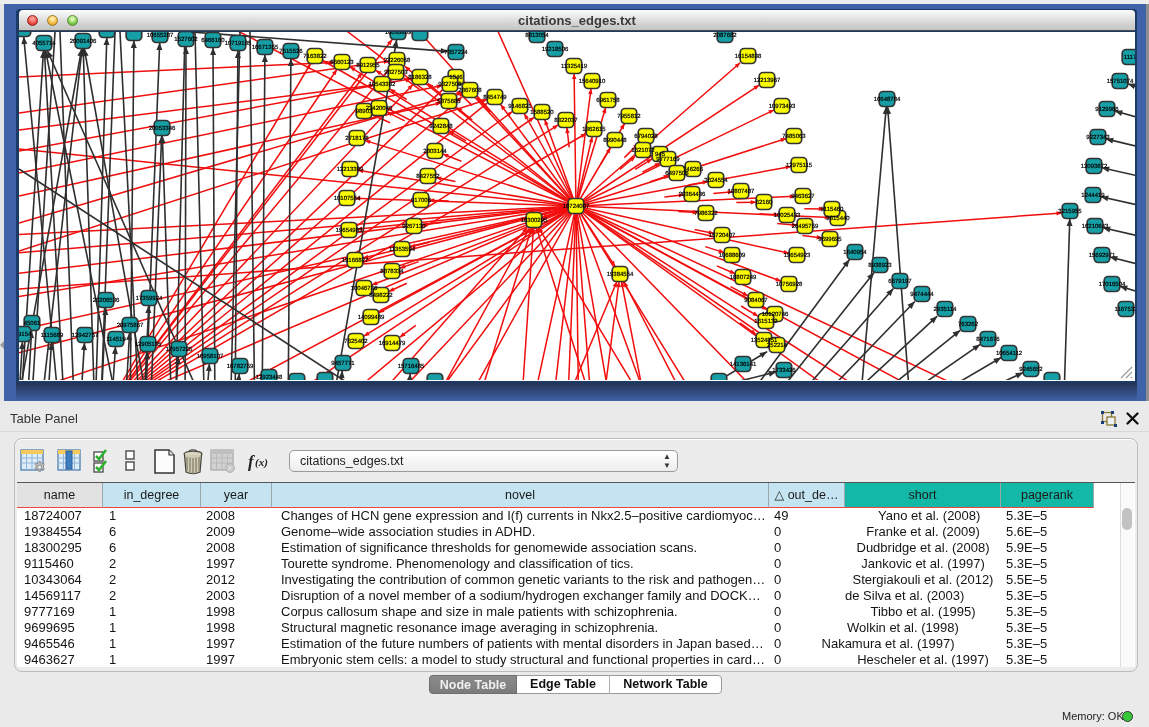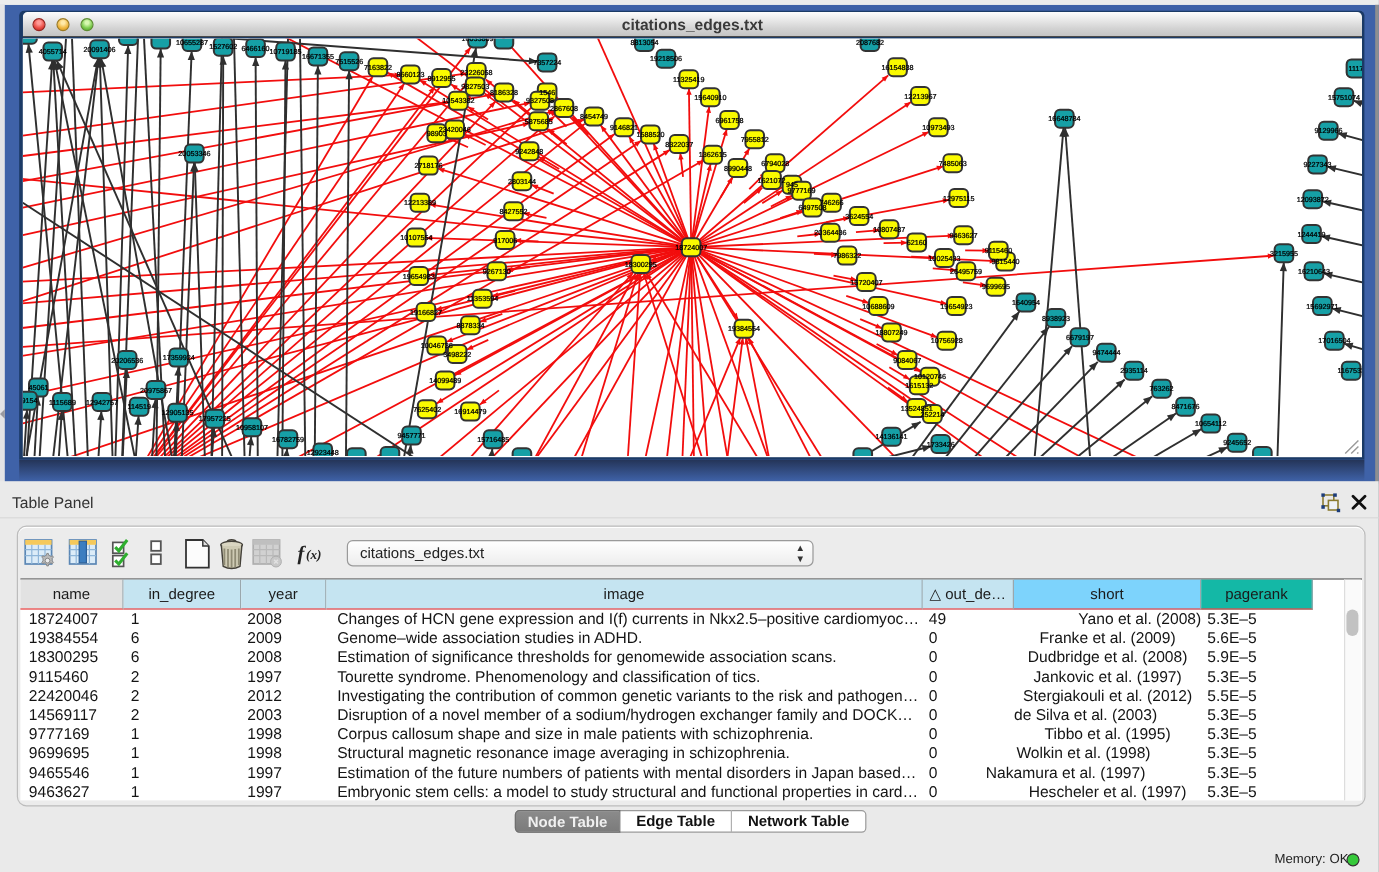--- a/index.html
+++ b/index.html
@@ -746,37 +746,37 @@
 
 <div class="abs" style="left:289px;top:450px;width:389px;height:22px;background:linear-gradient(#ffffff,#ededed);border:1px solid #9a9a9a;border-radius:5px"></div>
 <div class="abs" style="left:300px;top:454px;font-size:12.5px;color:#222">citations_edges.txt</div>
 <div class="abs" style="left:663px;top:452px;font-size:8px;color:#333;line-height:9px">▲<br>▼</div>
 
 <div class="abs" style="left:17px;top:482px;width:1118px;height:185px;background:#fff;border-top:1px solid #555"></div>
 
 <div class="abs thead" style="left:17px;top:483px;width:86px;background:#e2e2e2">name</div>
 <div class="abs thead" style="left:103px;top:483px;width:98px;background:#c5e4f1">in_degree</div>
 <div class="abs thead" style="left:201px;top:483px;width:71px;background:#c5e4f1">year</div>
-<div class="abs thead" style="left:272px;top:483px;width:497px;background:#c5e4f1">image</div>
+<div class="abs thead" style="left:272px;top:483px;width:497px;background:#c5e4f1">novel</div>
 <div class="abs thead" style="left:769px;top:483px;width:76px;background:#c5e4f1">△ out_de…</div>
-<div class="abs thead" style="left:845px;top:483px;width:156px;background:#7dd3fc">short</div>
+<div class="abs thead" style="left:845px;top:483px;width:156px;background:#14b8a6">short</div>
 <div class="abs thead" style="left:1001px;top:483px;width:93px;background:#14b8a6">pagerank</div>
 <style>
 .thead { height:25px; line-height:25px; text-align:center; font-size:12.5px; color:#1a1a1a;
          border-right:1px solid #9aa7ad; border-bottom:1px solid #ef4444; }
 .trow { position:absolute; left:0; top:0; height:16px; font-size:13px; color:#141414; }
 .trow span { position:absolute; white-space:nowrap; line-height:16px; }
 </style>
 <div class="trow" style="top:508px">
 <span style="left:24px">18724007</span>
 <span style="left:109px">1</span>
 <span style="left:206px">2008</span>
 <span style="left:281px;width:486px;overflow:hidden;text-overflow:ellipsis">Changes of HCN gene expression and I(f) currents in Nkx2.5–positive cardiomyocytes diff</span>
 <span style="left:774px">49</span>
-<span style="left:845px;width:156px;text-align:right">Yano et al. (2008)</span>
+<span style="left:878px;width:156px;text-align:left">Yano et al. (2008)</span>
 <span style="left:1006px">5.3E–5</span>
 </div>
 <div class="trow" style="top:524px">
 <span style="left:24px">19384554</span>
 <span style="left:109px">6</span>
 <span style="left:206px">2009</span>
 <span style="left:281px;width:486px;overflow:hidden;text-overflow:ellipsis">Genome–wide association studies in ADHD.</span>
 <span style="left:774px">0</span>
 <span style="left:845px;width:156px;text-align:center">Franke et al. (2009)</span>
 <span style="left:1006px">5.6E–5</span>
@@ -793,21 +793,21 @@
 <div class="trow" style="top:556px">
 <span style="left:24px">9115460</span>
 <span style="left:109px">2</span>
 <span style="left:206px">1997</span>
 <span style="left:281px;width:486px;overflow:hidden;text-overflow:ellipsis">Tourette syndrome. Phenomenology and classification of tics.</span>
 <span style="left:774px">0</span>
 <span style="left:845px;width:156px;text-align:center">Jankovic et al. (1997)</span>
 <span style="left:1006px">5.3E–5</span>
 </div>
 <div class="trow" style="top:572px">
-<span style="left:24px">22420046</span>
+<span style="left:24px">10343064</span>
 <span style="left:109px">2</span>
 <span style="left:206px">2012</span>
 <span style="left:281px;width:486px;overflow:hidden;text-overflow:ellipsis">Investigating the contribution of common genetic variants to the risk and pathogenesis of</span>
 <span style="left:774px">0</span>
 <span style="left:845px;width:156px;text-align:center">Stergiakouli et al. (2012)</span>
 <span style="left:1006px">5.5E–5</span>
 </div>
 <div class="trow" style="top:588px">
 <span style="left:24px">14569117</span>
 <span style="left:109px">2</span>

